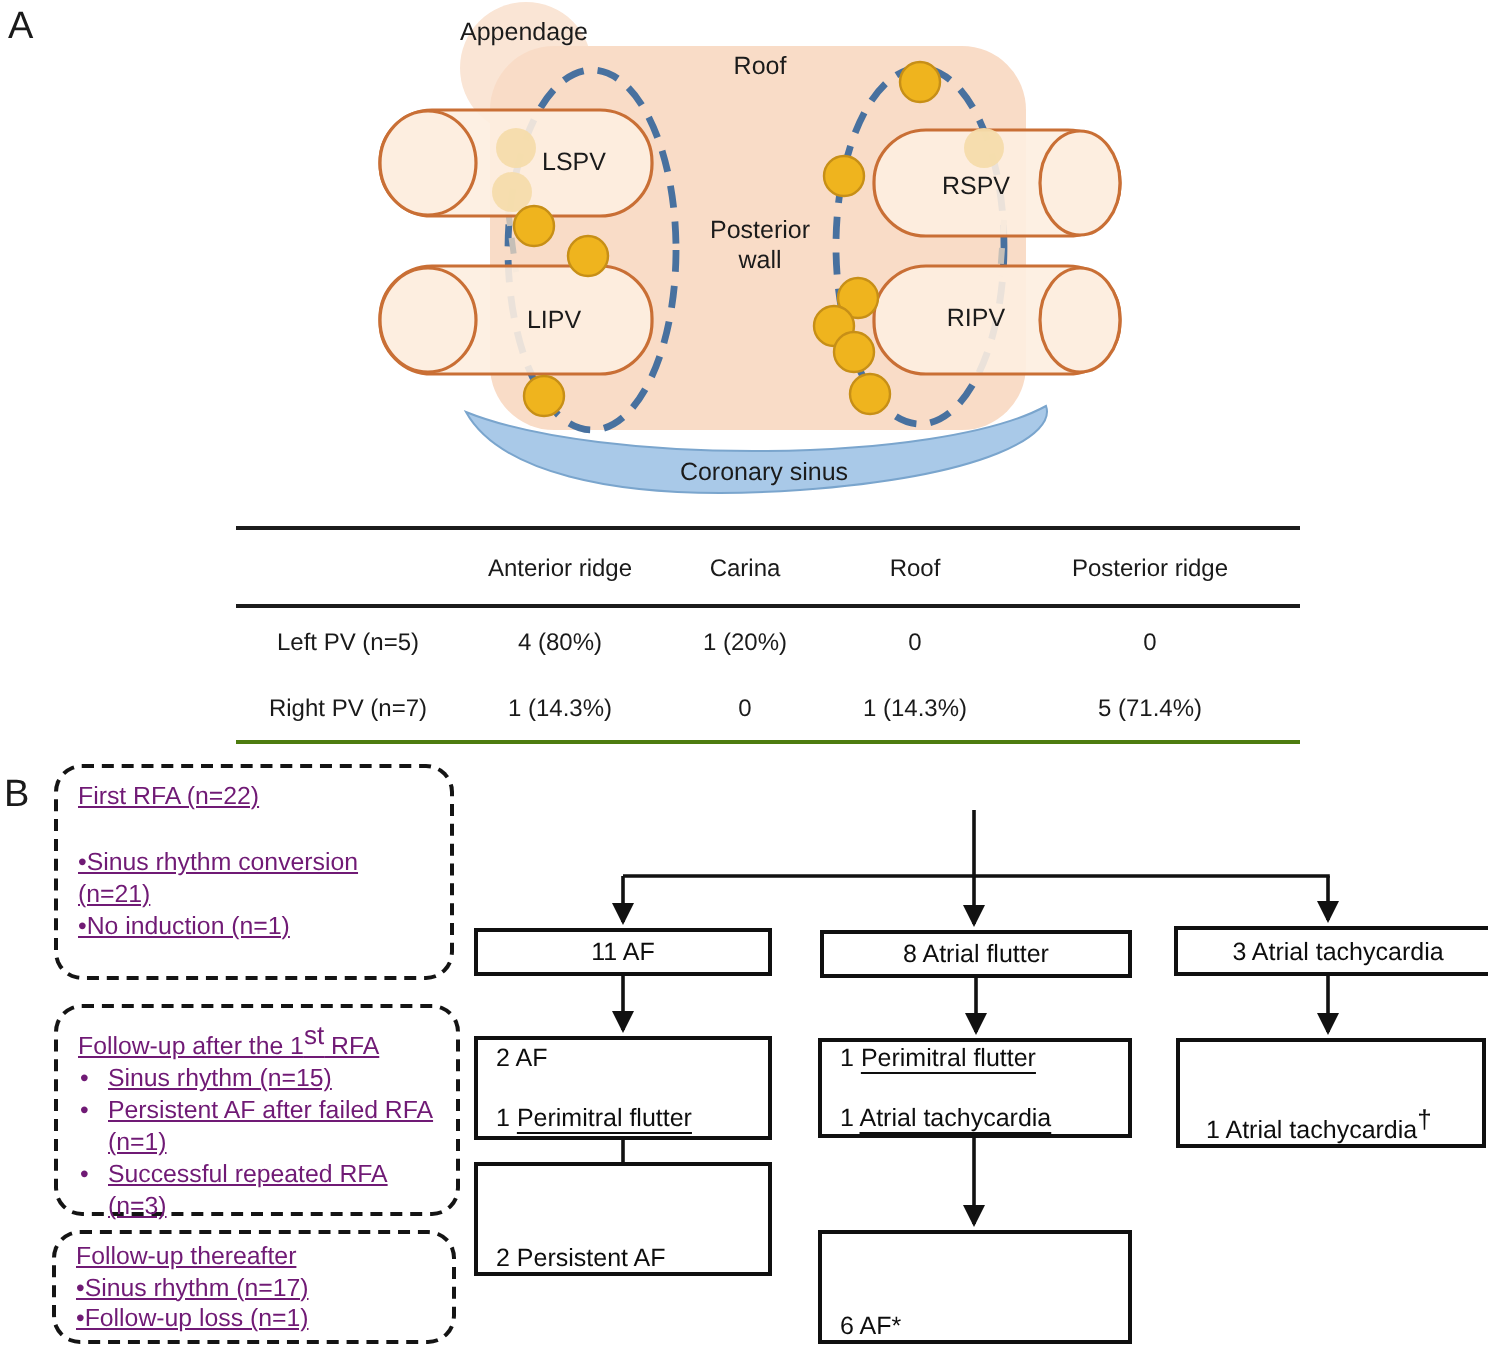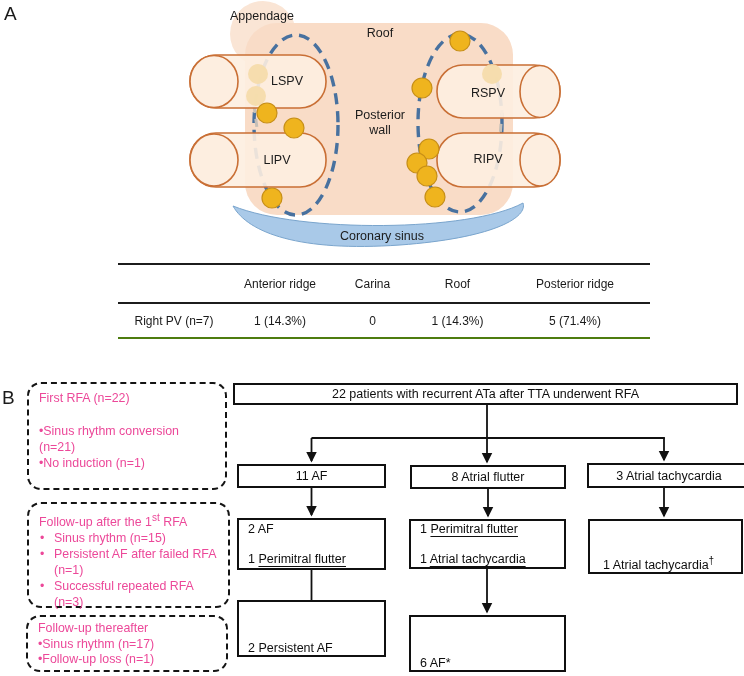--- a/index.html
+++ b/index.html
@@ -22,26 +22,26 @@
   
   .atable{position:absolute;left:118px;top:263px;width:532px;border-collapse:collapse;
           font-size:12px;color:#1a1a1a;table-layout:fixed;}
   .atable td{text-align:center;vertical-align:middle;padding:0;}
   .atable tr.hdr td{border-top:2px solid #1c1c1c;border-bottom:2px solid #1c1c1c;height:37px;}
   .atable tr.r1 td{height:33px;}
   .atable tr.r2 td{height:33px;border-bottom:2px solid #4d7c0f;}
 
   
   .note{position:absolute;border:2.5px dashed #141414;border-radius:14px;box-sizing:border-box;
-        padding:6px 9px 4px 10px;font-size:12.4px;line-height:16px;color:#ec4899;background:#fff;}
+        padding:6px 9px 4px 10px;font-size:12.4px;line-height:16px;color:#701a75;background:#fff;text-decoration:underline;}
   .note .gap{height:17px;}
   .hb{position:relative;padding-left:15px;}
   .hb .bch{position:absolute;left:1px;}
   .note3{line-height:15.5px;}
-  sup{font-size:10px;}
+  sup{font-size:13px;}
 
   .flow-box{position:absolute;border:2px solid #101010;background:#fff;box-sizing:border-box;
             font-size:12.5px;color:#0e0e0e;}
   .fb-center{display:flex;align-items:center;justify-content:center;}
   .fb-left{display:flex;flex-direction:column;justify-content:space-evenly;padding-left:9px;gap:14px;}
   .fb-left1{display:flex;align-items:flex-end;padding-left:9px;}
   u{text-decoration:underline;text-underline-offset:3px;}
   .connectors{position:absolute;left:0;top:375px;}
   .cline{stroke:#111;stroke-width:1.8;fill:none;}
 </style>
@@ -107,20 +107,27 @@
         <col style="width:150px">
       </colgroup>
     <tbody>
         <tr class="hdr">
       <td></td>
       <td>Anterior ridge</td>
       <td>Carina</td>
       <td>Roof</td>
       <td>Posterior ridge</td>
     </tr>
+    <tr class="r1">
+      <td>Left PV (n=5)</td>
+      <td>4 (80%)</td>
+      <td>1 (20%)</td>
+      <td>0</td>
+      <td>0</td>
+    </tr>
     <tr class="r2">
       <td>Right PV (n=7)</td>
       <td>1 (14.3%)</td>
       <td>0</td>
       <td>1 (14.3%)</td>
       <td>5 (71.4%)</td>
     </tr>
   </tbody>
     </table>
 
@@ -156,23 +163,20 @@
     <div class="hb"><span class="bch">•</span><span>Persistent AF after failed RFA (n=1)</span></div>
     <div class="hb"><span class="bch">•</span><span>Successful repeated RFA (n=3)</span></div>
   </div>
 
   <div class="note note3" style="left:26px;top:615px;width:202px;height:57px;padding-top:4px;">
     <div>Follow-up thereafter</div>
     <div>•Sinus rhythm (n=17)</div>
     <div>•Follow-up loss (n=1)</div>
   </div>
 
-  <div class="flow-box fb-center" style="left:233px;top:383px;width:505px;height:22px;">
-    <span>22 patients with recurrent ATa after TTA underwent RFA</span>
-  </div>
 
   <div class="flow-box fb-center" style="left:237px;top:464px;width:149px;height:24px;">
     <span>11 AF</span>
   </div>
   <div class="flow-box fb-center" style="left:410px;top:465px;width:156px;height:24px;">
     <span>8 Atrial flutter</span>
   </div>
   <div class="flow-box fb-center" style="left:587px;top:463px;width:164px;height:25px;">
     <span>3 Atrial tachycardia</span>
   </div>
@@ -182,20 +186,20 @@
     <div><span>1 </span><u>Perimitral flutter</u></div>
   </div>
   <div class="flow-box fb-left" style="left:409px;top:519px;width:157px;height:50px;">
     <div><span>1 </span><u>Perimitral flutter</u></div>
     <div><span>1 </span><u>Atrial tachycardia</u></div>
   </div>
   <div class="flow-box fb-left1" style="left:588px;top:519px;width:155px;height:55px;padding-left:13px;">
     <span><span>1 Atrial tachycardia</span><sup>†</sup></span>
   </div>
 
-  <div class="flow-box fb-left1" style="left:237px;top:600px;width:149px;height:57px;">
+  <div class="flow-box fb-left1" style="left:237px;top:581px;width:149px;height:57px;">
     <span>2 Persistent AF</span>
   </div>
   <div class="flow-box fb-left1" style="left:409px;top:615px;width:157px;height:57px;">
     <span>6 AF*</span>
   </div>
 
 </div>
 
 </body></html>

